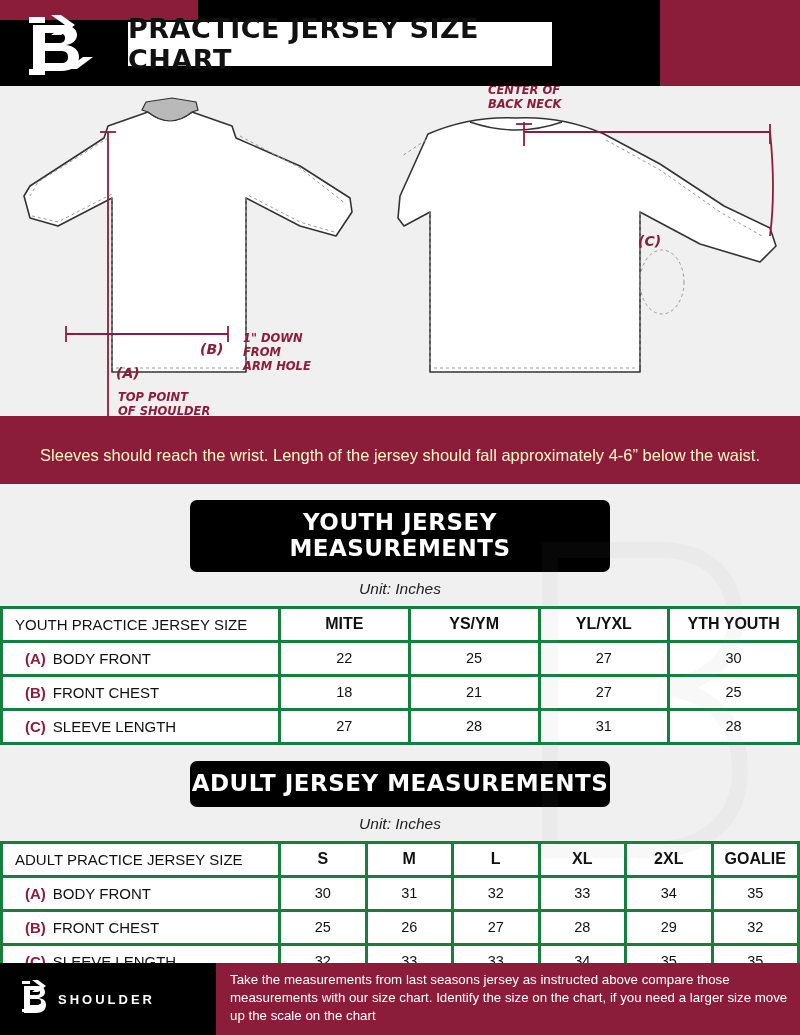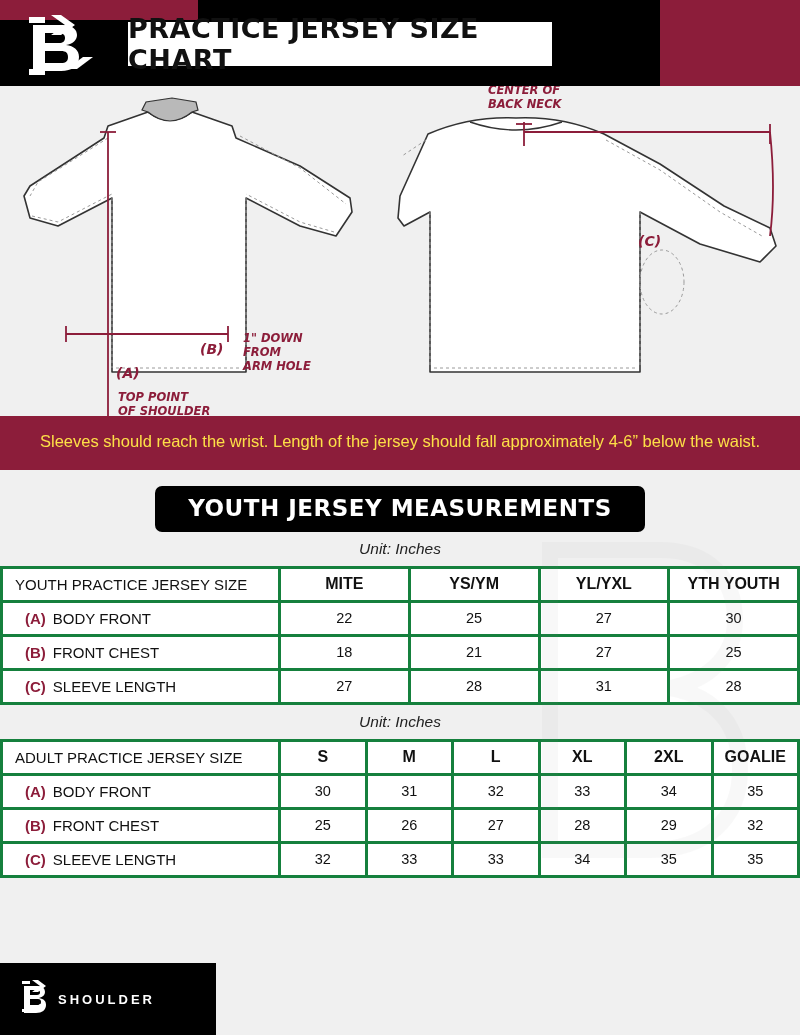--- a/index.html
+++ b/index.html
@@ -68,35 +68,35 @@
   .illus {
     position: relative;
     height: 330px;
     background: #f0f0f0;
   }
   .illus svg { display:block; }
 
   
   .note-bar {
     background: #8c1d3a;
-    color: #fde047;
-    text-align: left;
-    padding: 14px 40px 16px 40px;
+    color: #fef9c3;
+    text-align: right;
+    padding: 28px 40px 16px 40px;
     font-size: 16.5px;
     line-height: 1.45;
   }
 
   
   .section {
     background: #f0f0f0;
     position: relative;
   }
   .pill {
     margin: 16px auto 0 auto;
-    width: 490px;
+    width: 420px;
     background: #000000;
     color: #ffffff;
     text-align: center;
     padding: 9px 0 11px 0;
     border-radius: 7px;
     font-size: 23px;
     font-weight: bold;
     letter-spacing: 0.5px;
     font-family: "DejaVu Sans", sans-serif;
   }
@@ -304,20 +304,21 @@
           <td>27</td>
           <td>28</td>
           <td>31</td>
           <td>28</td>
         </tr>
       </tbody>
     </table>
   </div>
 
   <div class="section">
+    <div class="pill">ADULT JERSEY MEASUREMENTS</div>
     <div class="unit">Unit: Inches</div>
     <table>
       <thead>
         <tr>
           <th class="col-first hdr-first">ADULT PRACTICE JERSEY SIZE</th>
           <th class="hdr-size">S</th>
           <th class="hdr-size">M</th>
           <th class="hdr-size">L</th>
           <th class="hdr-size">XL</th>
           <th class="hdr-size">2XL</th>
@@ -372,15 +373,16 @@
           <path d="M12 1 h6 l8 6 -8 6 h-6 l8 -6 z"></path>
           <path d="M4 7 h14 c5 0 7 3 7 6 0 3 -2 5 -6 6 5 1 7 3 7 7 0 5 -4 8 -10 8 h-12 z
                    M10 11 v5 h7 c2 0 3 -1 3 -2.5 0 -1.5 -1 -2.5 -3 -2.5 z
                    M10 20 v6 h8 c2 0 3 -1 3 -3 0 -2 -1 -3 -3 -3 z"></path>
           <path d="M2 30 h8 v3 h-8 z"></path>
           <path d="M20 25 h6 l-9 7 h-6 z"></path>
         </g>
       </svg>
       <div class="footer-brand">SHOULDER</div>
     </div>
+    <div class="footer-right">Take the measurements from last seasons jersey as instructed above compare those measurements  with our size chart. Identify the size on the chart, if you need a larger size move up the scale on the chart</div>
   </div>
 
 </div>
 
 </body></html>

